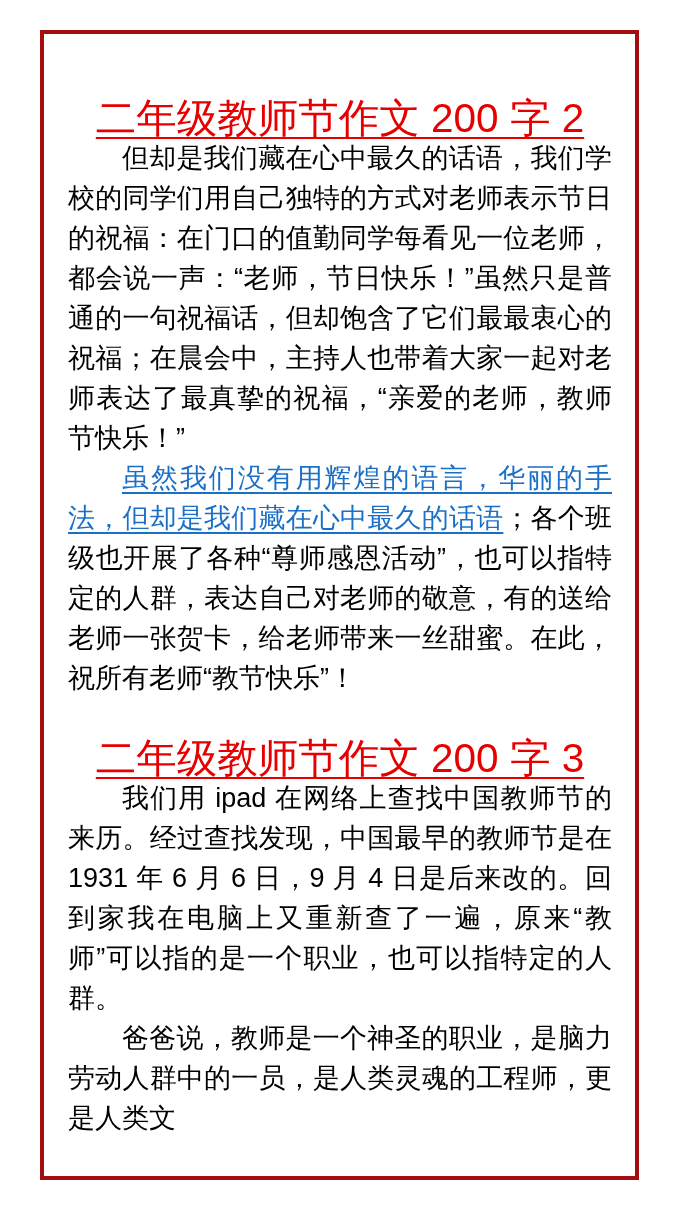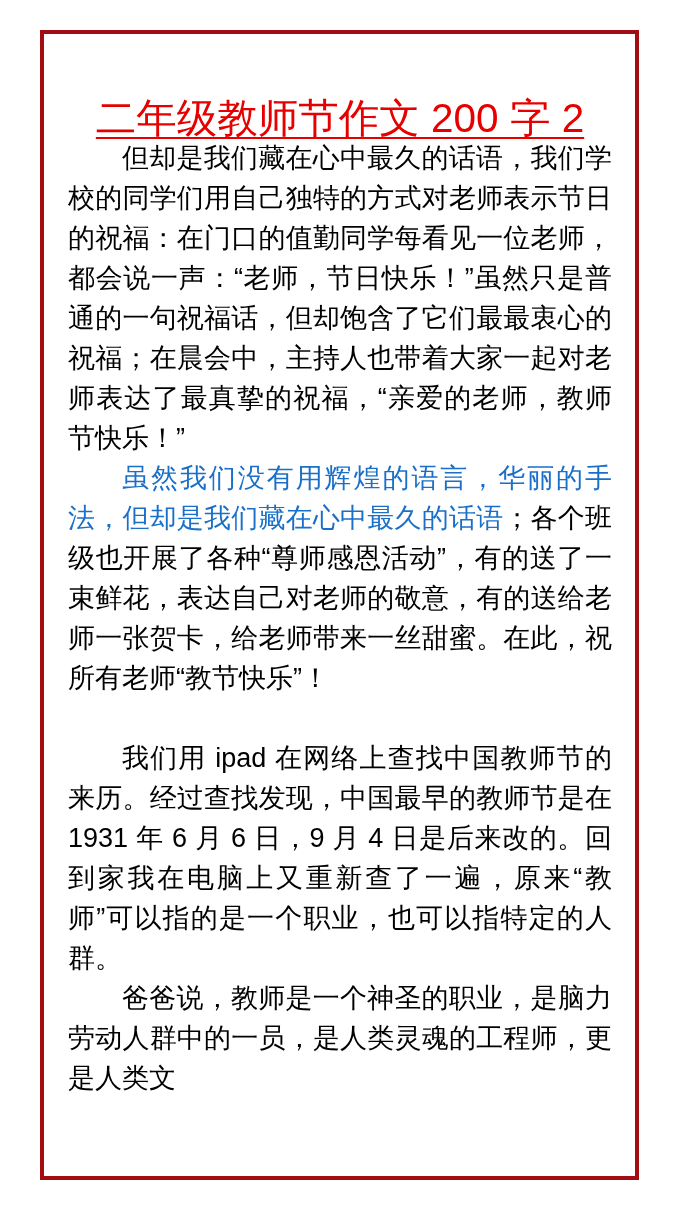--- a/index.html
+++ b/index.html
@@ -41,35 +41,37 @@
     font-weight: normal;
   }
   .para {
     margin: 0;
     text-indent: 2em;
     text-align: justify;
     text-justify: inter-ideograph;
   }
   .link-text {
     color: #1a70c8;
+    text-decoration: underline;
     text-decoration-thickness: 2px;
     text-underline-offset: 5px;
     cursor: pointer;
   }
   .spacer {
     height: 40px;
   }
 </style>
 </head>
 <body style="background: rgb(255, 255, 255);">
 
 <div class="page">
   <div class="frame" style="border-color: rgb(163, 13, 16);">
     <div class="content">
         <h2 class="sec-title" style="color: rgb(230, 0, 0);">二年级教师节作文 200 字 2</h2>
         <p class="para"><span>但却是我们藏在心中最久的话语，我们学校的同学们用自己独特的方式对老师表示节日的祝福：在门口的值勤同学每看见一位老师，都会说一声：“老师，节日快乐！”虽然只是普通的一句祝福话，但却饱含了它们最最衷心的祝福；在晨会中，主持人也带着大家一起对老师表达了最真挚的祝福，“亲爱的老师，教师节快乐！”</span></p>
-        <p class="para"><span class="link-text" style="color: rgb(26, 112, 200);">虽然我们没有用辉煌的语言，华丽的手法，但却是我们藏在心中最久的话语</span><span>；各个班级也开展了各种“尊师感恩活动”，有的送了一束鲜花，表达自己对老师的敬意，有的送给老师一张贺卡，给老师带来一丝甜蜜。在此，祝所有老师“教节快乐”！</span></p>
+        <p class="para"><span class="link-text" style="color: rgb(26, 112, 200);">虽然我们没有用辉煌的语言，华丽的手法，但却是我们藏在心中最久的话语</span><span>；各个班级也开展了各种“尊师感恩活动”，也可以指特定的人群，表达自己对老师的敬意，有的送给老师一张贺卡，给老师带来一丝甜蜜。在此，祝所有老师“教节快乐”！</span></p>
         <div class="spacer"></div>
+        <h2 class="sec-title" style="color: rgb(230, 0, 0);">二年级教师节作文 200 字 3</h2>
         <p class="para"><span>我们用 ipad 在网络上查找中国教师节的来历。经过查找发现，中国最早的教师节是在 1931 年 6 月 6 日，9 月 4 日是后来改的。回到家我在电脑上又重新查了一遍，原来“教师”可以指的是一个职业，也可以指特定的人群。</span></p>
         <p class="para"><span>爸爸说，教师是一个神圣的职业，是脑力劳动人群中的一员，是人类灵魂的工程师，更是人类文</span></p>
       </div>
   </div>
 </div>
 
 </body></html>

